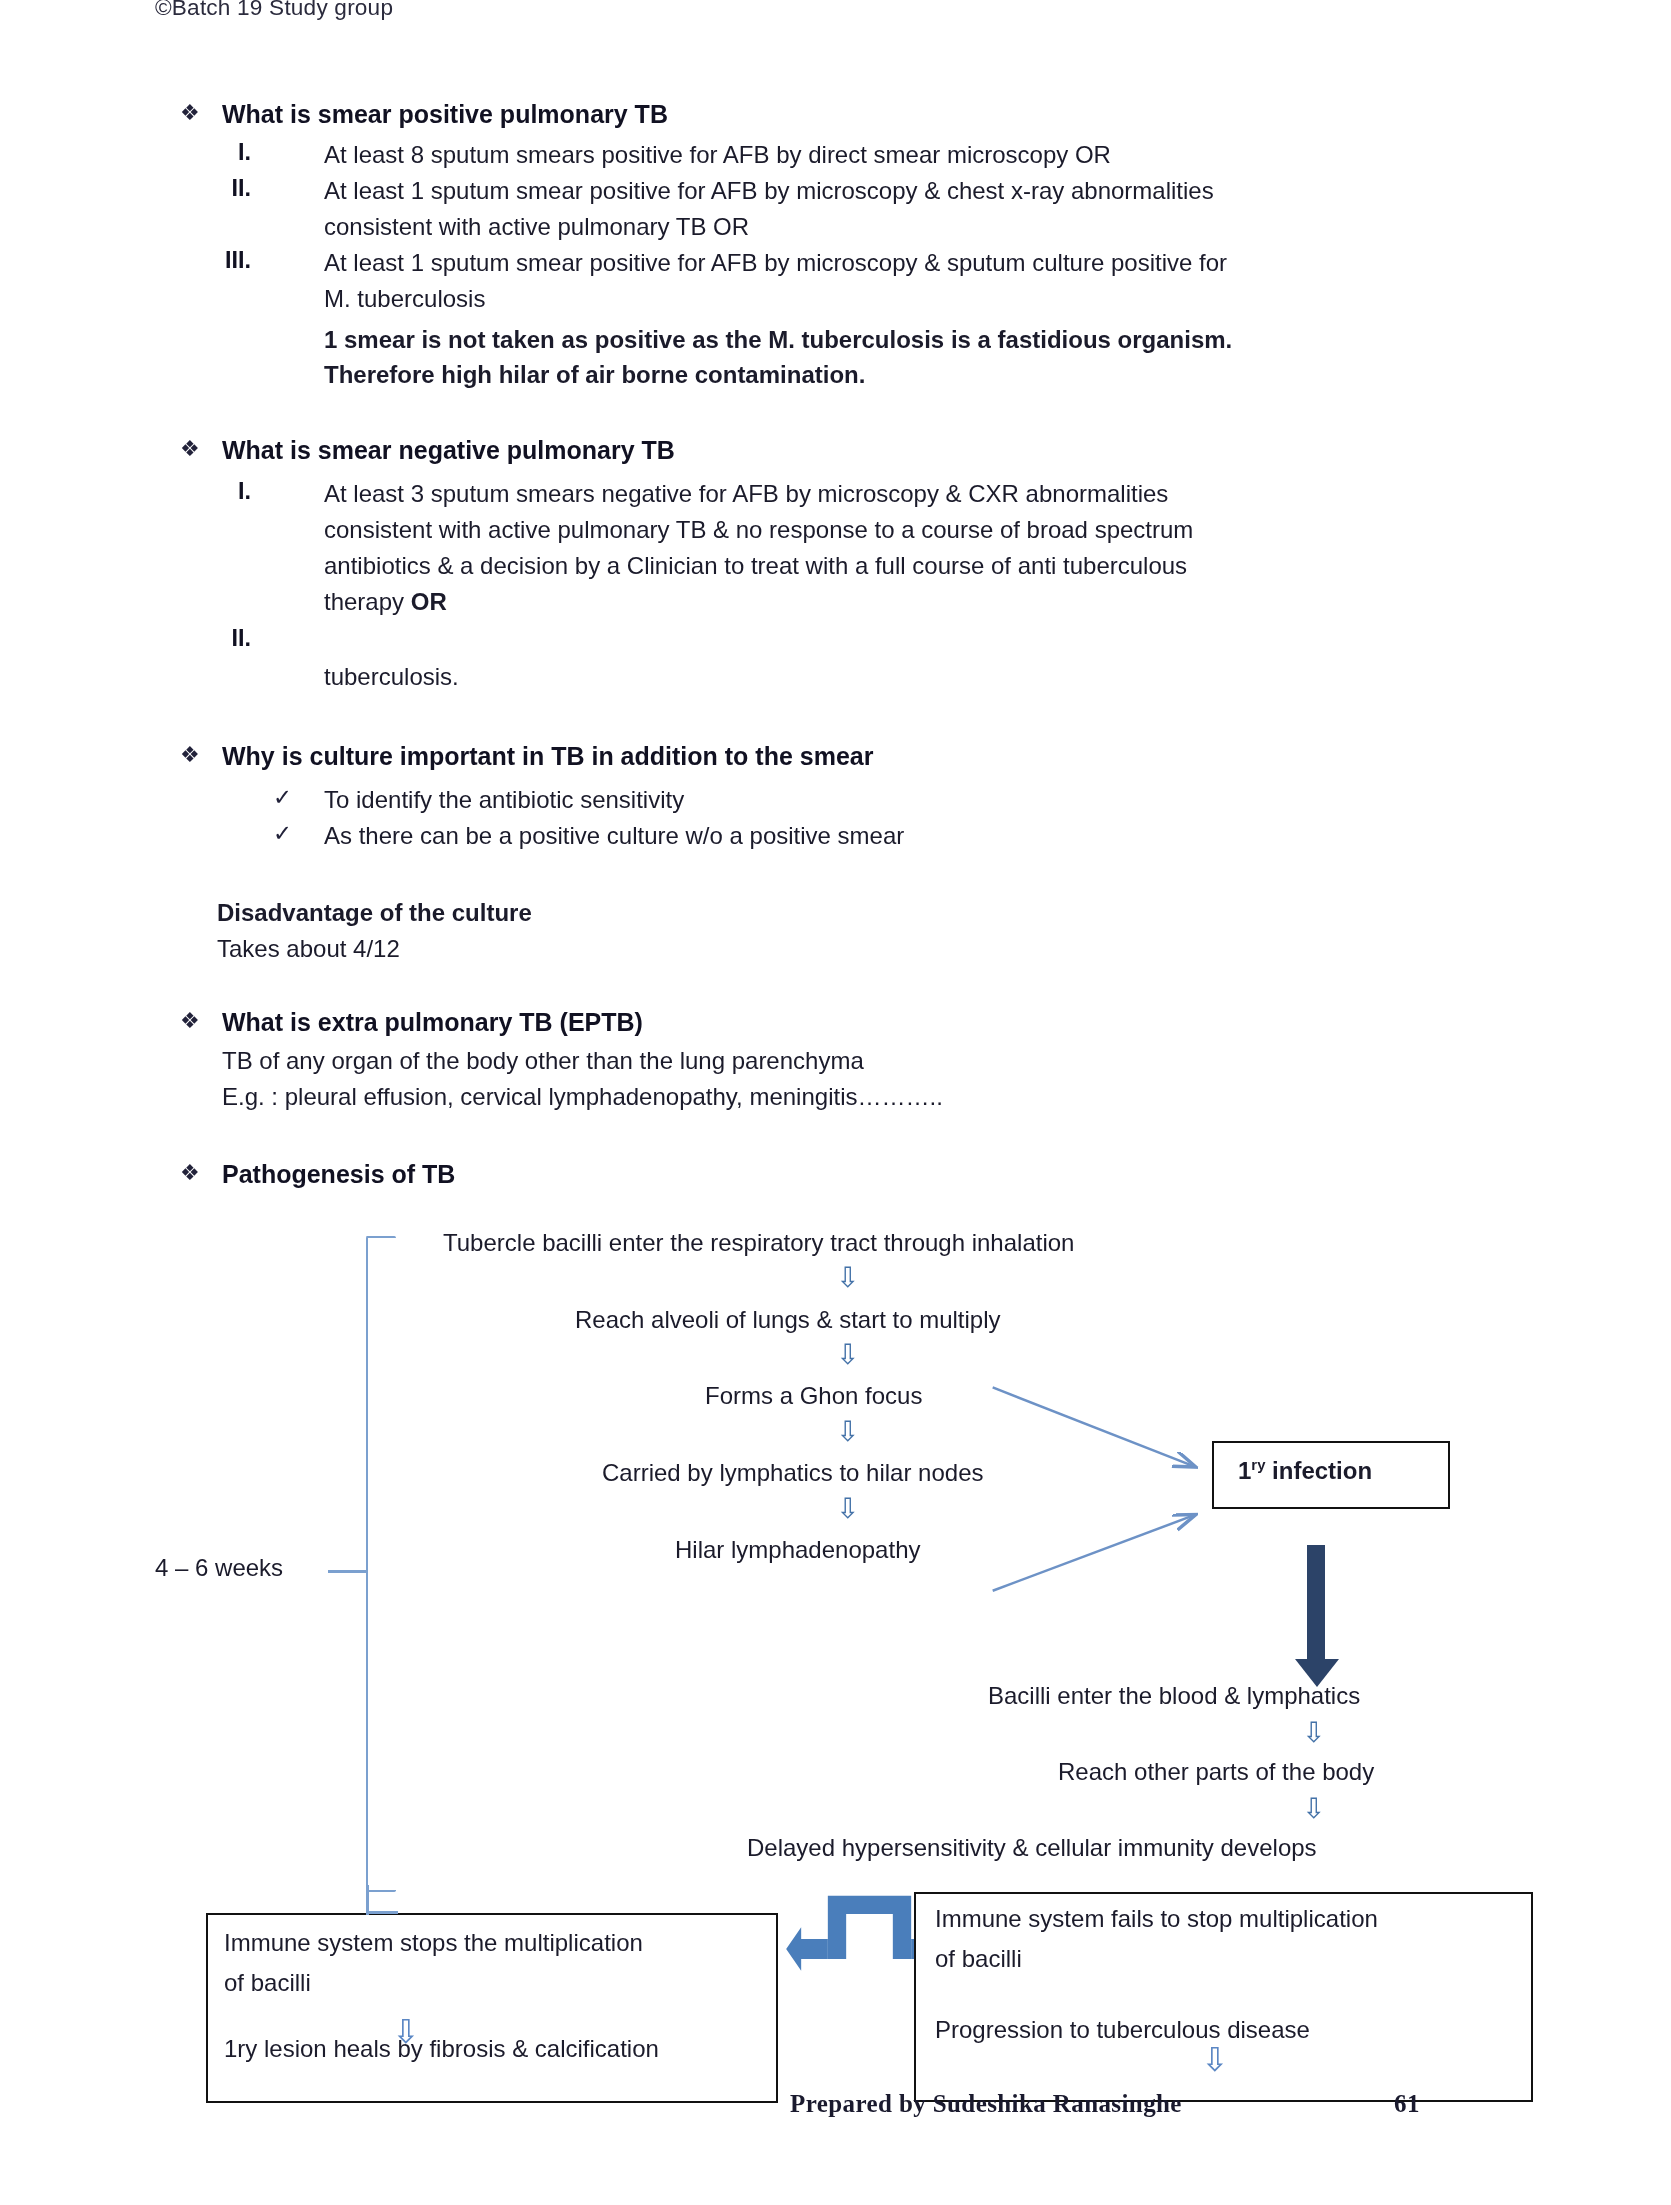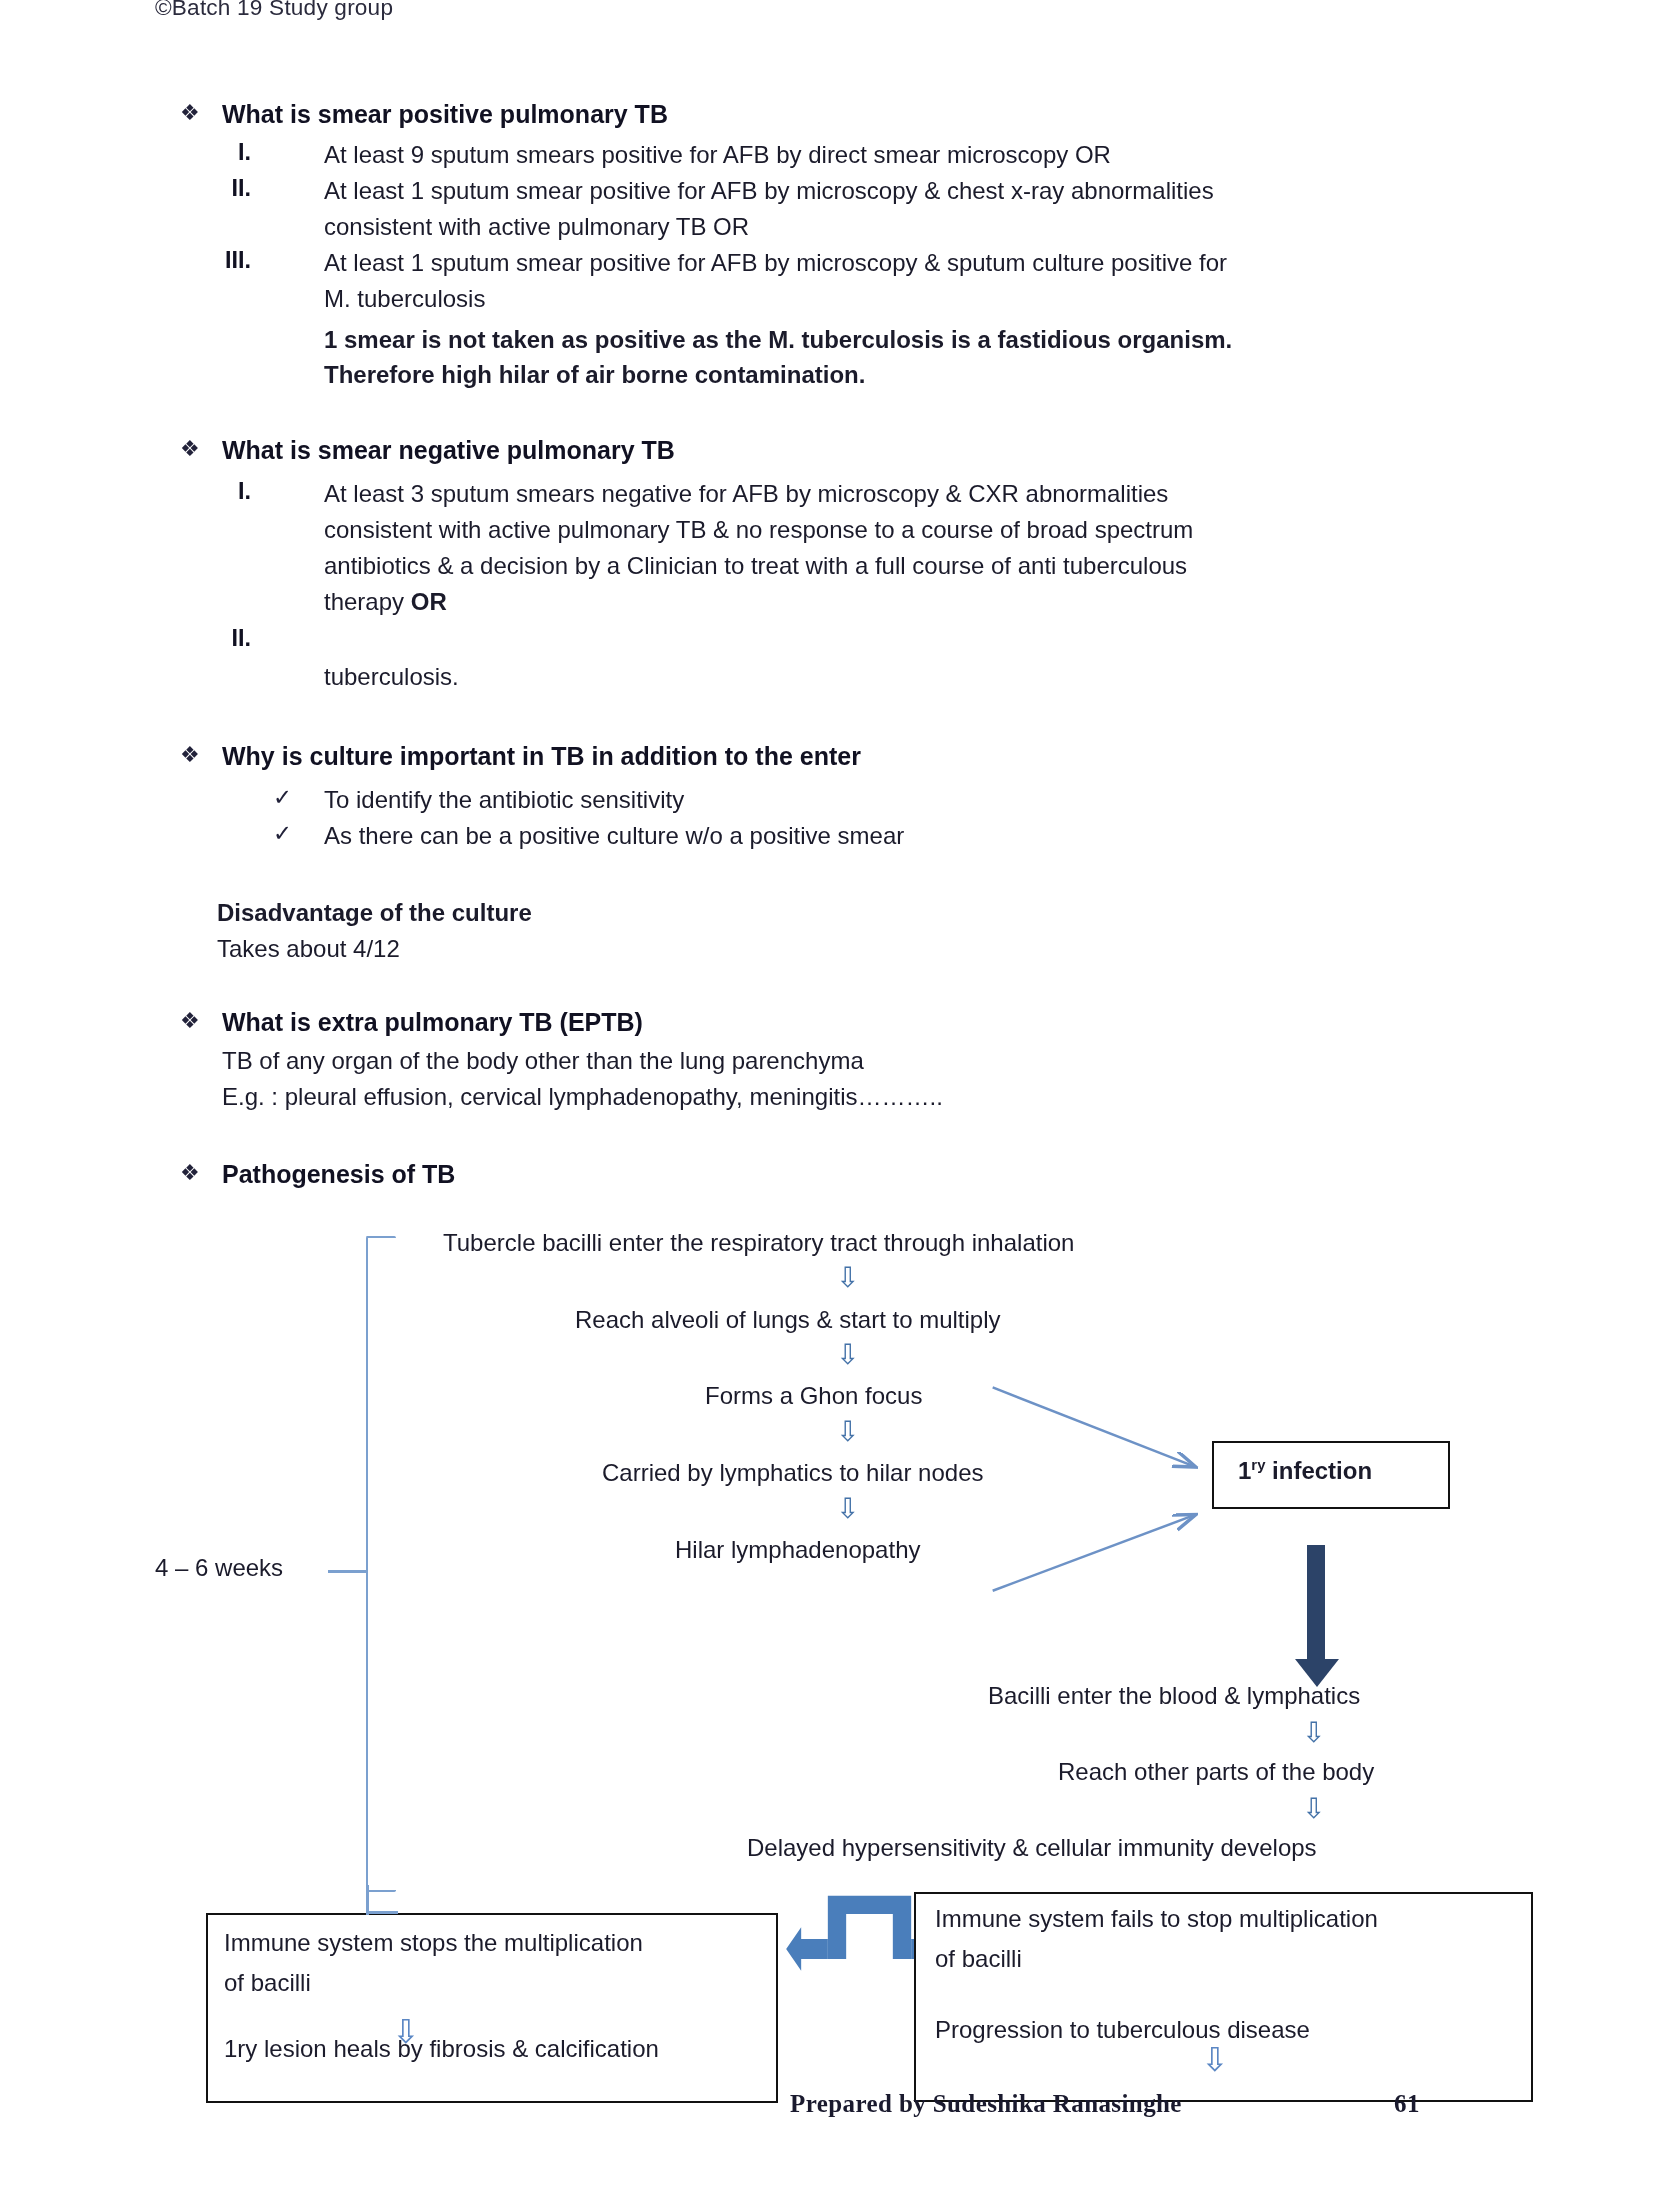--- a/index.html
+++ b/index.html
@@ -88,21 +88,21 @@
 <body>
 
 <div class="page">
 
   <div class="hdr">©Batch 19 Study group</div>
 
   <div class="bullet" style="left:180px;top:100px;">❖</div>
   <div class="blk q" style="left:222px;top:98px;">What is smear positive pulmonary TB</div>
 
   <div class="rnum" style="left:201px;top:139px;">I.</div>
-  <div class="blk body-t" style="left:324px;top:139px;">At least 9 sputum smears positive for AFB by direct smear microscopy  OR</div>
+  <div class="blk body-t" style="left:324px;top:139px;">At least 8 sputum smears positive for AFB by direct smear microscopy  OR</div>
 
   <div class="rnum" style="left:201px;top:175px;">II.</div>
   <div class="blk body-t" style="left:324px;top:175px;">At least 1 sputum smear positive for AFB by microscopy &amp; chest x-ray abnormalities</div>
   <div class="blk body-t" style="left:324px;top:211px;">consistent with active pulmonary TB  OR</div>
 
   <div class="rnum" style="left:201px;top:247px;">III.</div>
   <div class="blk body-t" style="left:324px;top:247px;">At least 1 sputum smear positive for AFB by microscopy &amp; sputum culture positive for</div>
   <div class="blk body-t ital" style="left:324px;top:283px;">M. tuberculosis</div>
 
   <div class="blk body-t bold" style="left:324px;top:324px;">
@@ -118,21 +118,21 @@
   <div class="blk body-t" style="left:324px;top:514px;">consistent with active pulmonary TB &amp; no response to a course of broad spectrum</div>
   <div class="blk body-t" style="left:324px;top:550px;">antibiotics &amp; a decision by a Clinician to treat with a full course of anti tuberculous</div>
   <div class="blk body-t" style="left:324px;top:586px;">
     <span>therapy </span><span class="bold">OR</span>
   </div>
 
   <div class="rnum" style="left:201px;top:625px;">II.</div>
   <div class="blk body-t" style="left:324px;top:661px;">tuberculosis.</div>
 
   <div class="bullet" style="left:180px;top:742px;">❖</div>
-  <div class="blk q" style="left:222px;top:740px;">Why is culture important in TB in addition to the enter</div>
+  <div class="blk q" style="left:222px;top:740px;">Why is culture important in TB in addition to the smear</div>
 
   <div class="checkmk" style="left:273px;top:784px;">✓</div>
   <div class="blk body-t" style="left:324px;top:784px;">To identify the antibiotic sensitivity</div>
 
   <div class="checkmk" style="left:273px;top:820px;">✓</div>
   <div class="blk body-t" style="left:324px;top:820px;">As there can be a positive culture w/o a positive smear</div>
 
   <div class="blk body-t bold" style="left:217px;top:897px;text-align:center;">Disadvantage of the culture</div>
   <div class="blk body-t" style="left:217px;top:933px;">Takes about 4/12</div>
 

